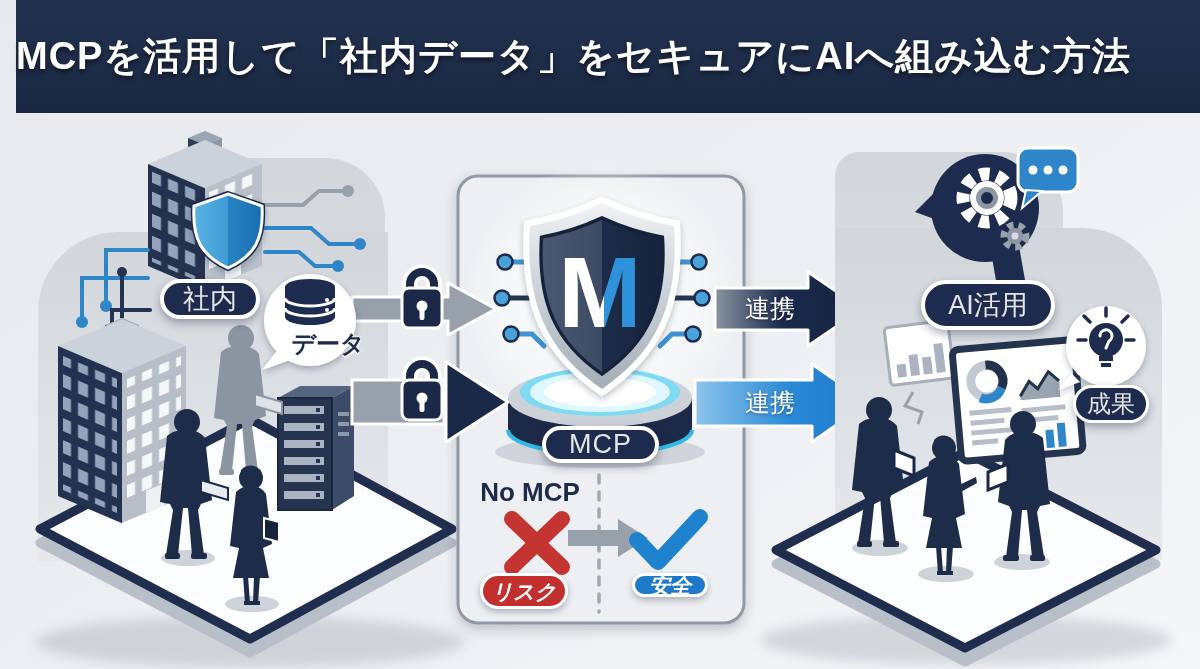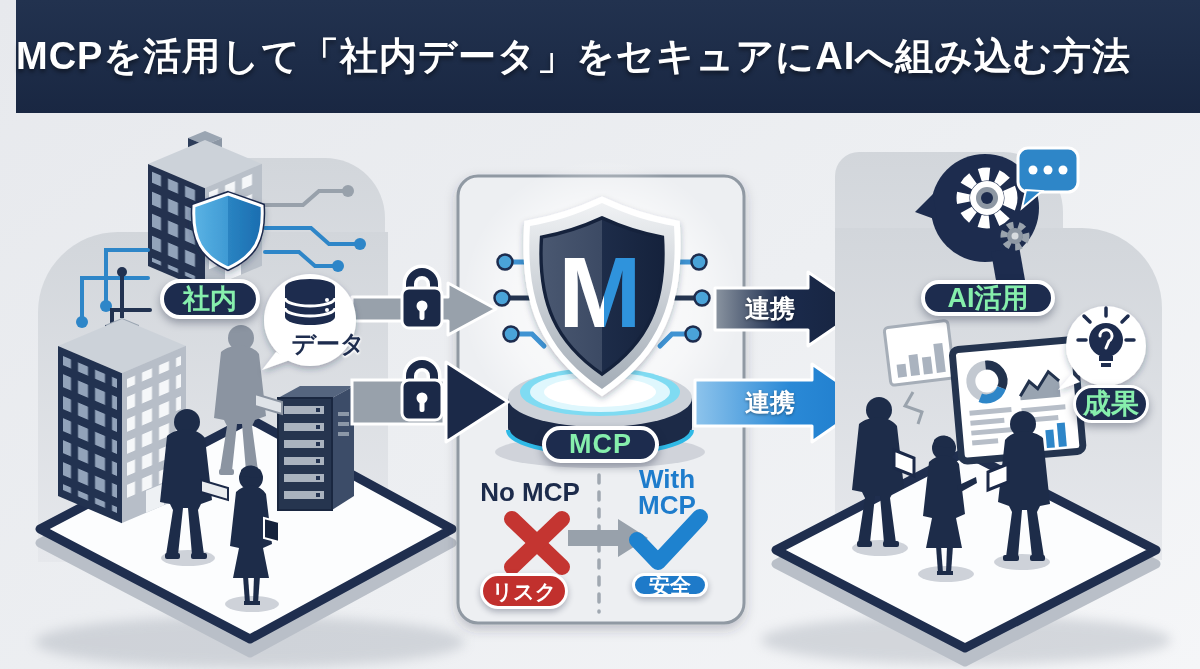--- a/index.html
+++ b/index.html
@@ -6,30 +6,30 @@
   .canvas{position:relative;width:1200px;height:669px;overflow:hidden;
     background:linear-gradient(145deg,#e7e9ed 0%,#edeff2 55%,#f5f6f8 100%);
     font-family:"Liberation Sans","DejaVu Sans",sans-serif;}
   .titlebar{position:absolute;left:16px;top:0;width:1200px;height:113px;z-index:4;
     background:linear-gradient(#22324f,#192742);display:flex;align-items:center;justify-content:flex-start;}
   .titlebar h1{margin:0;color:#ffffff;font-size:38px;font-weight:bold;letter-spacing:1px;
     white-space:nowrap;text-shadow:0 3px 4px rgba(0,0,0,.45);}
   svg.scene{position:absolute;left:0;top:0;z-index:1;}
   .ov{position:absolute;z-index:6;display:flex;align-items:center;justify-content:center;
     box-sizing:border-box;text-align:center;line-height:1;}
-  .pill{background:#1d2c4e;color:#86efac;border:4px solid #ffffff;border-radius:26px;
-    font-weight:bold;box-shadow:0 4px 9px rgba(20,30,55,.35);}
+  .pill{background:#1d2c4e;color:#e5e5e5;border:4px solid #ffffff;border-radius:26px;
+    font-weight:normal;box-shadow:0 4px 9px rgba(20,30,55,.35);}
   .badge{color:#fff;border:3px solid #ffffff;border-radius:19px;font-weight:bold;
-    box-shadow:0 3px 6px rgba(20,30,55,.3);}
+    box-shadow:0 3px 6px rgba(20,30,55,.3);font-style:italic;}
   .b-risk{background:#c1302d;}
   .b-safe{background:#1e7ac9;}
   .heading{font-weight:bold;letter-spacing:0;}
   .h-no{color:#1c2b4b;}
   .h-with{color:#1e7ccc;}
-  .renkei{color:#ffffff;font-weight:bold;text-shadow:0 1px 3px rgba(0,0,0,.4);}
+  .renkei{color:#ffffff;font-weight:normal;text-shadow:0 1px 3px rgba(0,0,0,.4);}
   .t-data{color:#1d2c4e;font-weight:bold;
     text-shadow:0 0 3px #fff,0 0 3px #fff,0 2px 2px rgba(255,255,255,.9);}
   .monogram{position:absolute;left:550px;top:232px;width:100px;height:120px;z-index:5;}
   .monogram span{position:absolute;left:0;top:0;width:100%;height:100%;
     font-size:100px;line-height:120px;font-weight:bold;text-align:center;}
   .mono-left{color:#ffffff;clip-path:inset(0 46% 0 0);}
   .mono-right{color:#2f93dc;clip-path:inset(0 0 0 54%);}
 </style>
 </head>
 <body>
@@ -402,24 +402,23 @@
   <div class="ov t-data" style="left:288px;top:330px;width:80px;height:28px;font-size:24px;">データ</div>
 
   <div class="monogram">
     <span class="mono-left">M</span>
     <span class="mono-right">M</span>
   </div>
 
   <div class="ov heading h-no" style="left:470px;top:477px;width:120px;height:30px;font-size:26px;">No MCP</div>
 
   <div class="ov pill" style="left:542px;top:426px;width:117px;height:37px;font-size:27px;letter-spacing:1px;">MCP</div>
-  <div class="ov heading h-with" style="left:607px;top:477px;width:120px;height:30px;font-size:26px;">With MCP</div>
 
   <div class="ov badge b-risk" style="left:480px;top:573px;width:88px;height:36px;font-size:21px;">リスク</div>
   <div class="ov badge b-safe" style="left:632px;top:573px;width:76px;height:24px;font-size:21px;">安全</div>
 
   <div class="ov renkei" style="left:735px;top:294px;width:70px;height:28px;font-size:25px;">連携</div>
   <div class="ov renkei" style="left:735px;top:388px;width:70px;height:28px;font-size:25px;">連携</div>
 
-  <div class="ov pill" style="left:921px;top:280px;width:134px;height:36px;font-size:27px;">AI活用</div>
-  <div class="ov pill" style="left:1073px;top:385px;width:76px;height:38px;font-size:28px;border-width:3px;">成果</div>
+  <div class="ov pill" style="left:921px;top:280px;width:134px;height:50px;font-size:27px;">AI活用</div>
+  <div class="ov pill" style="left:1073px;top:385px;width:76px;height:38px;font-size:24px;border-width:3px;">成果</div>
 
 </div>
 
 </body></html>

